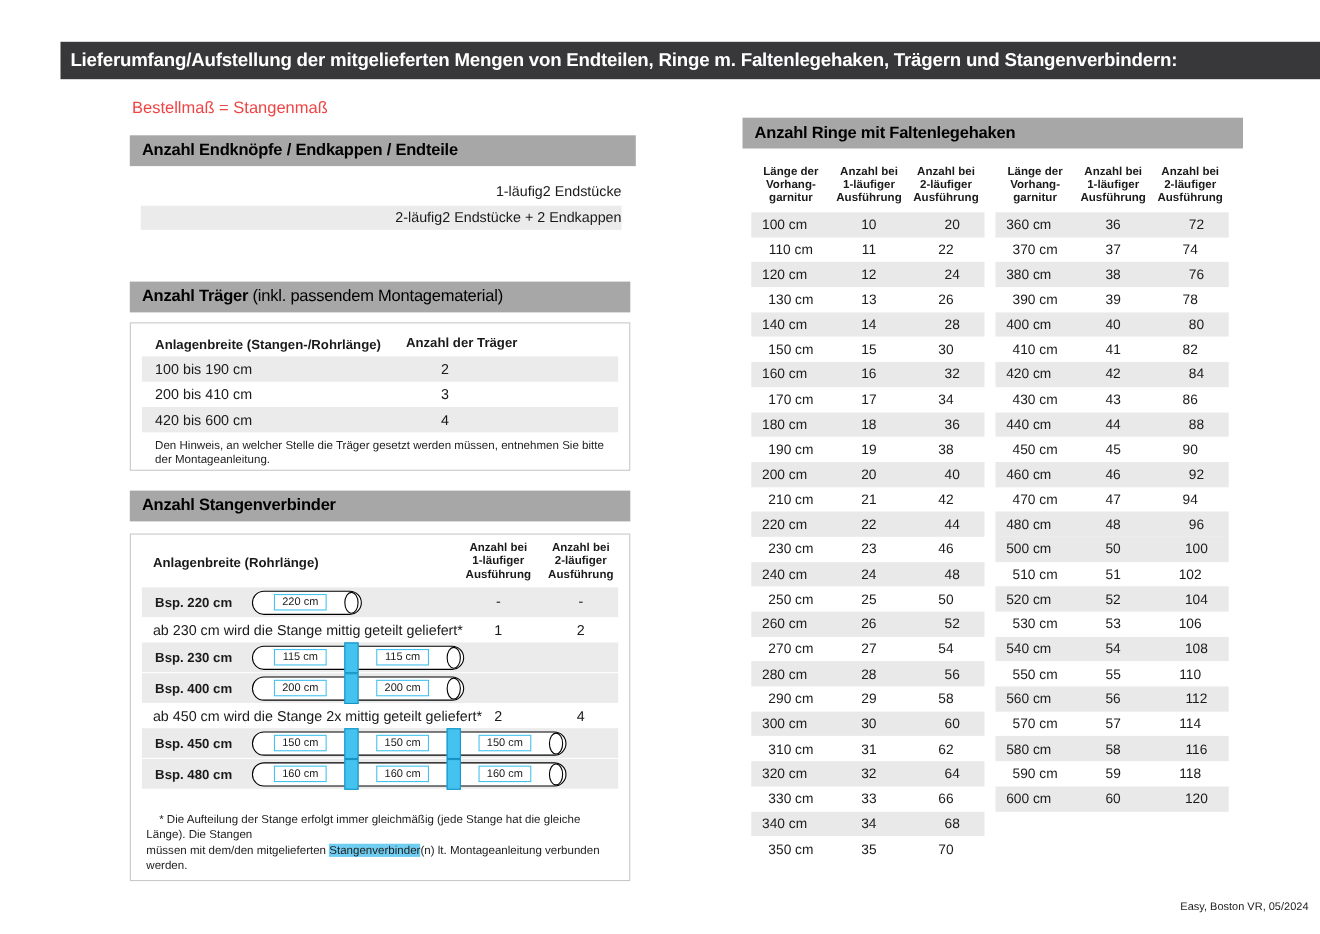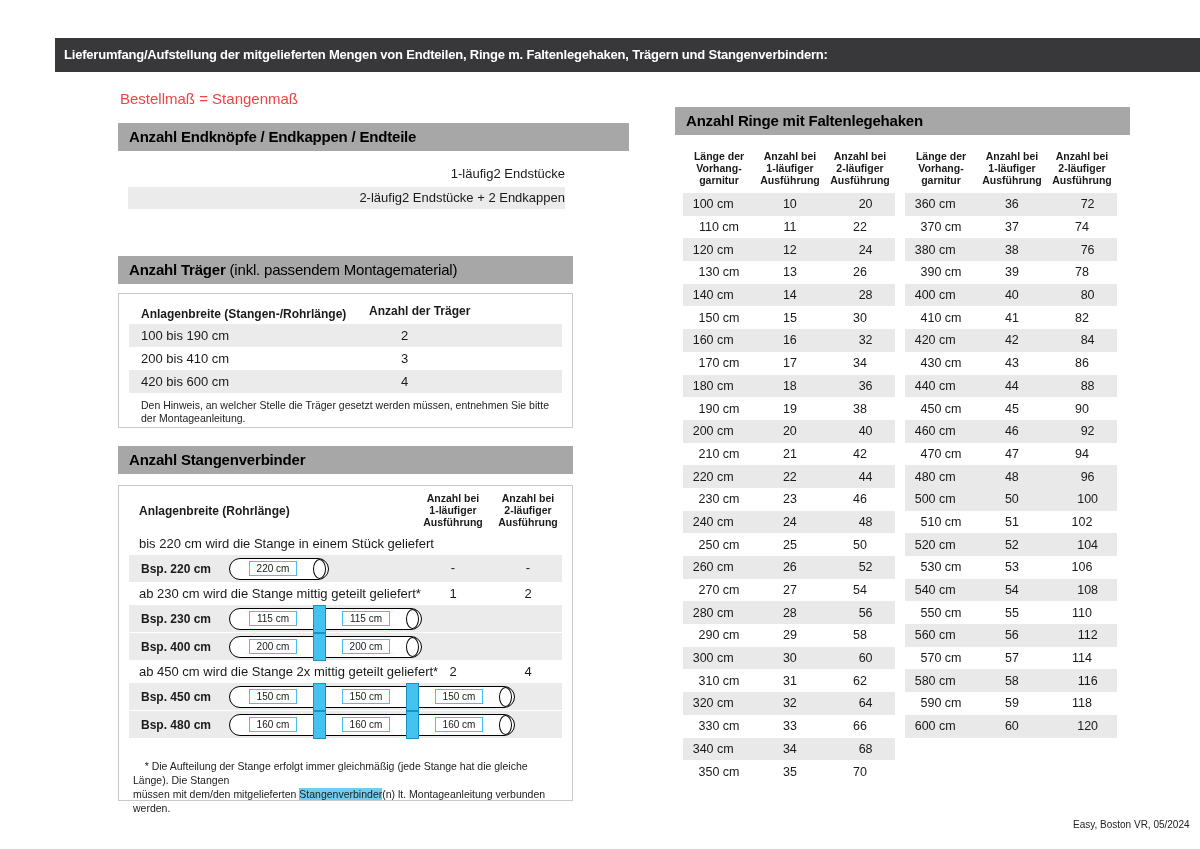--- a/index.html
+++ b/index.html
@@ -2,21 +2,21 @@
 <html><head>
 <meta charset="utf-8">
 <style>
   * { margin:0; padding:0; box-sizing:border-box; }
   html,body { width:1200px; height:849px; }
   body { font-family:"Liberation Sans", sans-serif; background:#ffffff; position:relative; color:#1a1a1a; overflow:hidden; }
   .abs { position:absolute; }
 
   
   .topbar { left:55px; top:38px; width:1145px; height:34px; background:#38383a; color:#fff;
-            font-weight:bold; font-size:13px; line-height:34px; padding-left:9px; letter-spacing:-0.2px; white-space:nowrap; }
+            font-weight:bold; font-size:17px; line-height:34px; padding-left:9px; letter-spacing:-0.2px; white-space:nowrap; }
 
   .redline { left:120px; top:90px; font-size:15px; font-weight:normal; color:#ef4444; }
 
   
   .secbar { height:28px; background:#a7a7a7; color:#000; font-size:15px; line-height:28px; padding-left:11px; letter-spacing:-0.2px; }
   .secbar .b { font-weight:bold; }
 
   
   .panel { background:#fff; border:1px solid #c9c9c9; }
 
@@ -72,21 +72,21 @@
 </style>
 </head>
 <body>
 
 <div class="topbar abs">
   <span>Lieferumfang/Aufstellung der mitgelieferten Mengen von Endteilen, Ringe m. Faltenlegehaken, Trägern und Stangenverbindern:</span>
 </div>
 
 <div class="redline abs">Bestellmaß = Stangenmaß</div>
 
-<div class="secbar abs b" style="left:118px; top:123px; width:511px; font-weight:bold;">
+<div class="secbar abs b" style="left:118px; top:123px; width:460px; font-weight:bold;">
   <span class="b">Anzahl Endknöpfe / Endkappen / Endteile</span>
 </div>
 <div class="abs" style="left:128px; top:163px; width:437px;text-align:right;">
     <div class="et-row"><span class="et-label">1-läufig</span><span class="et-value">2 Endstücke</span></div>
     <div class="et-row stripe"><span class="et-label">2-läufig</span><span class="et-value">2 Endstücke + 2 Endkappen</span></div>
   </div>
 
 <div class="secbar abs" style="left:118px; top:256px; width:455px;">
   <span class="b">Anzahl Träger</span><span> (inkl. passendem Montagematerial)</span>
 </div>
@@ -112,21 +112,20 @@
     <span class="vb-colw">Anlagenbreite (Rohrlänge)</span>
     <span class="vb-col c1pos">Anzahl bei
 1-läufiger
 Ausführung</span>
     <span class="vb-col c2pos">Anzahl bei
 2-läufiger
 Ausführung</span>
   </div>
   <div>
       <div class="vb-group">
-        <div class="vb-textrow"><span class="vb-text">bis 220 cm wird die Stange in einem Stück geliefert</span></div>
         <div class="vb-example">
           <span class="vb-bsp">Bsp. 220 cm</span>
           <div class="rod-body">
             <div class="rod-seg">
               <span class="seg-chip">220 cm</span>
             </div>
             <div class="rod-cap"></div>
           </div>
           <span class="vb-count c1">-</span>
           <span class="vb-count c2">-</span>

